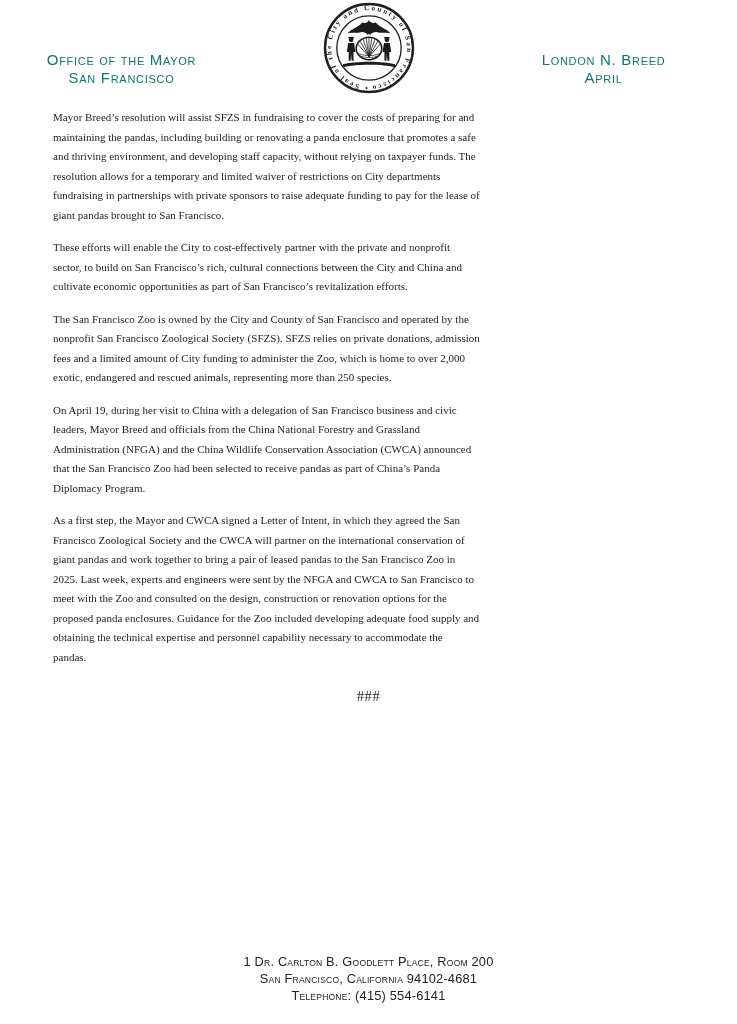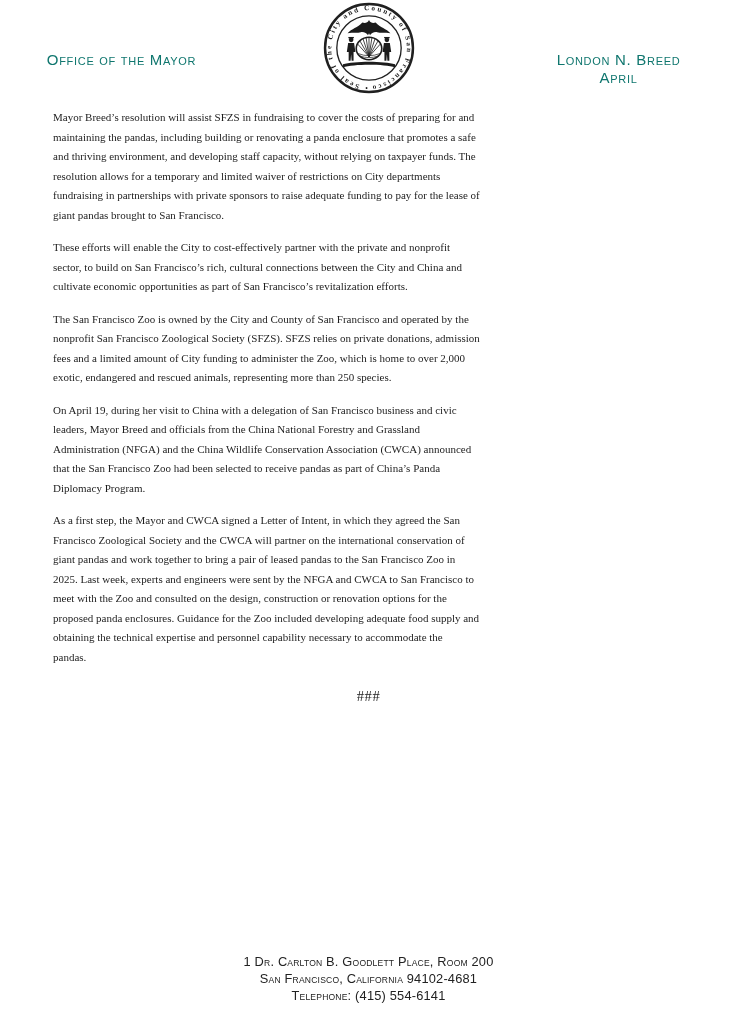--- a/index.html
+++ b/index.html
@@ -21,21 +21,21 @@
     text-align: center;
     font-family: "Liberation Sans", sans-serif;
     font-variant: small-caps;
     font-size: 15px;
     line-height: 18px;
     letter-spacing: 0.7px;
     color: #0f766e;
     margin-top: 20px;
   }
   .lh-left  { left: 24px;  width: 195px; }
-  .lh-right { right: 21px; width: 195px; }
+  .lh-right { right: 36px; width: 195px; }
   .lh-seal {
     position: absolute;
     left: 50%;
     top: 2px;
     transform: translateX(-50%);
     width: 92px;
     height: 92px;
   }
   .lh-seal svg { width: 100%; height: 100%; display: block; }
 
@@ -79,20 +79,21 @@
   }
 </style>
 </head>
 <body>
 
 <div class="page">
 
   <header>
     <div class="lh-block lh-left">
       <div>Office of the Mayor</div>
+      <div>San Francisco</div>
     </div>
 
     <div class="lh-seal">
       <svg viewBox="0 0 90 90" xmlns="http://www.w3.org/2000/svg" aria-hidden="true">
         <circle cx="45" cy="45" r="43" fill="#ffffff" stroke="#202020" stroke-width="2.4"></circle>
         <circle cx="45" cy="45" r="31.5" fill="#ffffff" stroke="#202020" stroke-width="1.3"></circle>
         <defs>
           <path id="ringpath" d="M45,82 A37,37 0 0,1 8,45 A37,37 0 0,1 45,8 A37,37 0 0,1 82,45 A37,37 0 0,1 45,82"></path>
         </defs>
         <text font-size="7" font-weight="bold" fill="#1c1c1c" font-family="'Liberation Serif', serif" letter-spacing="0.3">

